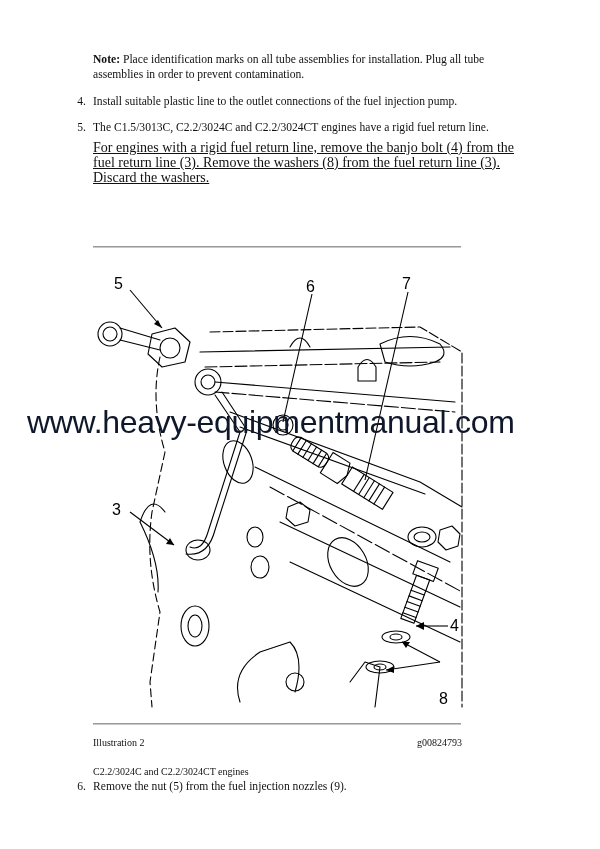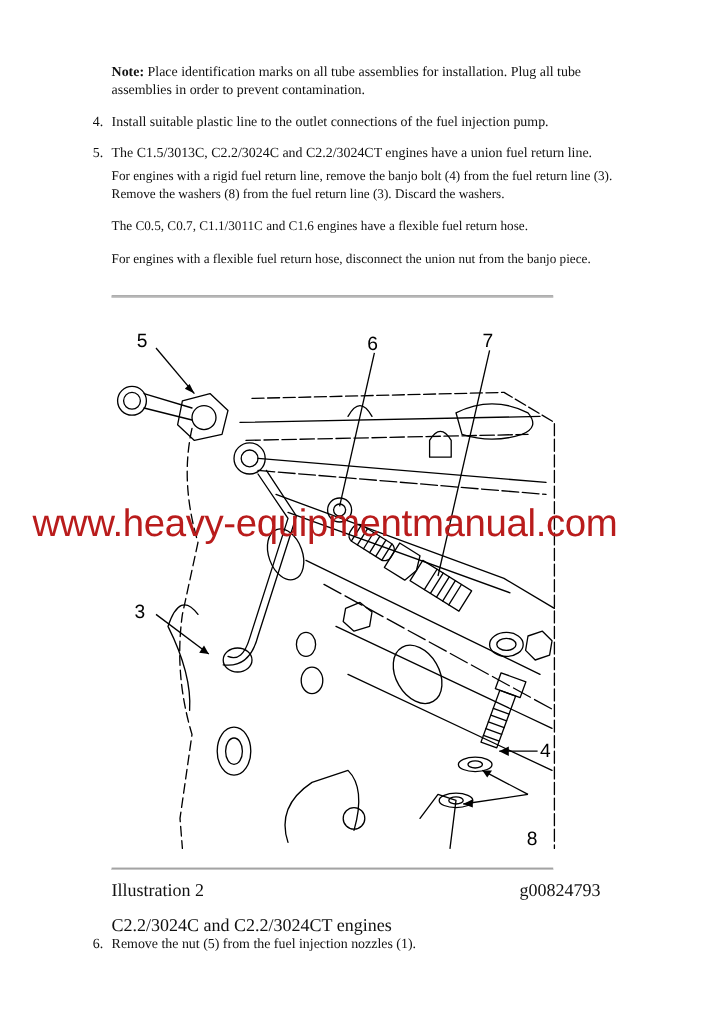--- a/index.html
+++ b/index.html
@@ -8,53 +8,50 @@
     font-family: "Liberation Serif", "DejaVu Serif", serif;
     color: #111111;
   }
   .page { position: absolute; left: 0; top: 0; width: 600px; height: 849px; }
   .para { position: absolute; font-size: 11.6px; line-height: 15px; margin: 0; }
   .note { left: 93px; top: 52px; width: 420px; }
   .note b { font-weight: bold; }
   .item { position: absolute; font-size: 11.6px; line-height: 15px; }
   .item .num { position: absolute; left: 0; top: 0; width: 18px; text-align: right; }
   .item .txt { position: absolute; left: 25px; top: 0; white-space: nowrap; }
-  .sub { position: absolute; left: 93px; font-size: 11px; line-height: 15px; width: 440px; }
+  .sub { position: absolute; left: 93px; font-size: 14px; line-height: 15px; width: 440px; text-decoration: underline; }
   .rule { position: absolute; left: 93px; width: 368px; height: 1px; background: #9a9a9a; border-bottom: 1px solid #c8c8c8; }
-  .caption { position: absolute; font-size: 15px; line-height: 12px; }
+  .caption { position: absolute; font-size: 10px; line-height: 12px; }
   .figure { position: absolute; left: 90px; top: 262px; width: 380px; height: 450px; }
   .watermark {
     position: absolute; left: 27px; top: 402px; width: 560px;
     font-family: "Liberation Sans", "DejaVu Sans", sans-serif;
-    font-size: 32px; line-height: 40px; color: #b91c1c; letter-spacing: -0.3px;
+    font-size: 32px; line-height: 40px; color: #0f172a; letter-spacing: -0.3px;
     white-space: nowrap;
-    margin-top: 14px;
   }
   .callout { font-family: "Liberation Sans", "DejaVu Sans", sans-serif; font-size: 16px; fill: #000; }
 </style>
 </head>
 <body>
 
 <div class="page">
 
   <p class="para note"><b>Note:</b><span> Place identification marks on all tube assemblies for installation. Plug all tube assemblies in order to prevent contamination.</span></p>
 
   <div class="item" style="left:68px; top:94px;">
     <span class="num">4.</span>
     <span class="txt">Install suitable plastic line to the outlet connections of the fuel injection pump.</span>
   </div>
 
   <div class="item" style="left:68px; top:120px;">
     <span class="num">5.</span>
-    <span class="txt">The C1.5/3013C, C2.2/3024C and C2.2/3024CT engines have a union fuel return line.</span>
+    <span class="txt">The C1.5/3013C, C2.2/3024C and C2.2/3024CT engines have a rigid fuel return line.</span>
   </div>
 
   <p class="sub" style="top:140px; margin:0;">For engines with a rigid fuel return line, remove the banjo bolt (4) from the fuel return line (3). Remove the washers (8) from the fuel return line (3). Discard the washers.</p>
-  <p class="sub" style="top:182px; margin:0;">The C0.5, C0.7, C1.1/3011C and C1.6 engines have a flexible fuel return hose.</p>
-  <p class="sub" style="top:209px; margin:0; white-space:nowrap;">For engines with a flexible fuel return hose, disconnect the union nut from the banjo piece.</p>
 
   <div class="rule" style="top:246px;"></div>
 
   <svg class="figure" viewBox="0 0 380 450" xmlns="http://www.w3.org/2000/svg">
     <g fill="none" stroke="#000" stroke-width="1.1" stroke-linecap="round" stroke-linejoin="round">
 
       <path d="M70 95 Q60 140 75 190 L62 250 Q55 300 70 350 L60 420 L62 445" stroke-dasharray="8 4"></path>
       <path d="M120 70 L330 65 L372 90 L372 445" stroke-dasharray="10 3"></path>
       <path d="M110 90 L360 85"></path>
       <path d="M115 105 L350 100" stroke-dasharray="12 3"></path>
@@ -148,21 +145,21 @@
     <text class="callout" x="22" y="253">3</text>
     <text class="callout" x="360" y="369">4</text>
     <text class="callout" x="349" y="442">8</text>
   </svg>
 
   <div class="watermark">www.heavy-equipmentmanual.com</div>
 
   <div class="rule" style="top:723px;"></div>
 
   <div class="caption" style="left:93px; top:737px;">Illustration 2</div>
-  <div class="caption" style="left:417px; top:737px;margin-left:16px;">g00824793</div>
+  <div class="caption" style="left:417px; top:737px;">g00824793</div>
   <div class="caption" style="left:93px; top:754px;margin-top:12px;">C2.2/3024C and C2.2/3024CT engines</div>
 
   <div class="item" style="left:68px; top:779px;">
     <span class="num">6.</span>
-    <span class="txt">Remove the nut (5) from the fuel injection nozzles (1).</span>
+    <span class="txt">Remove the nut (5) from the fuel injection nozzles (9).</span>
   </div>
 
 </div>
 
 </body></html>

